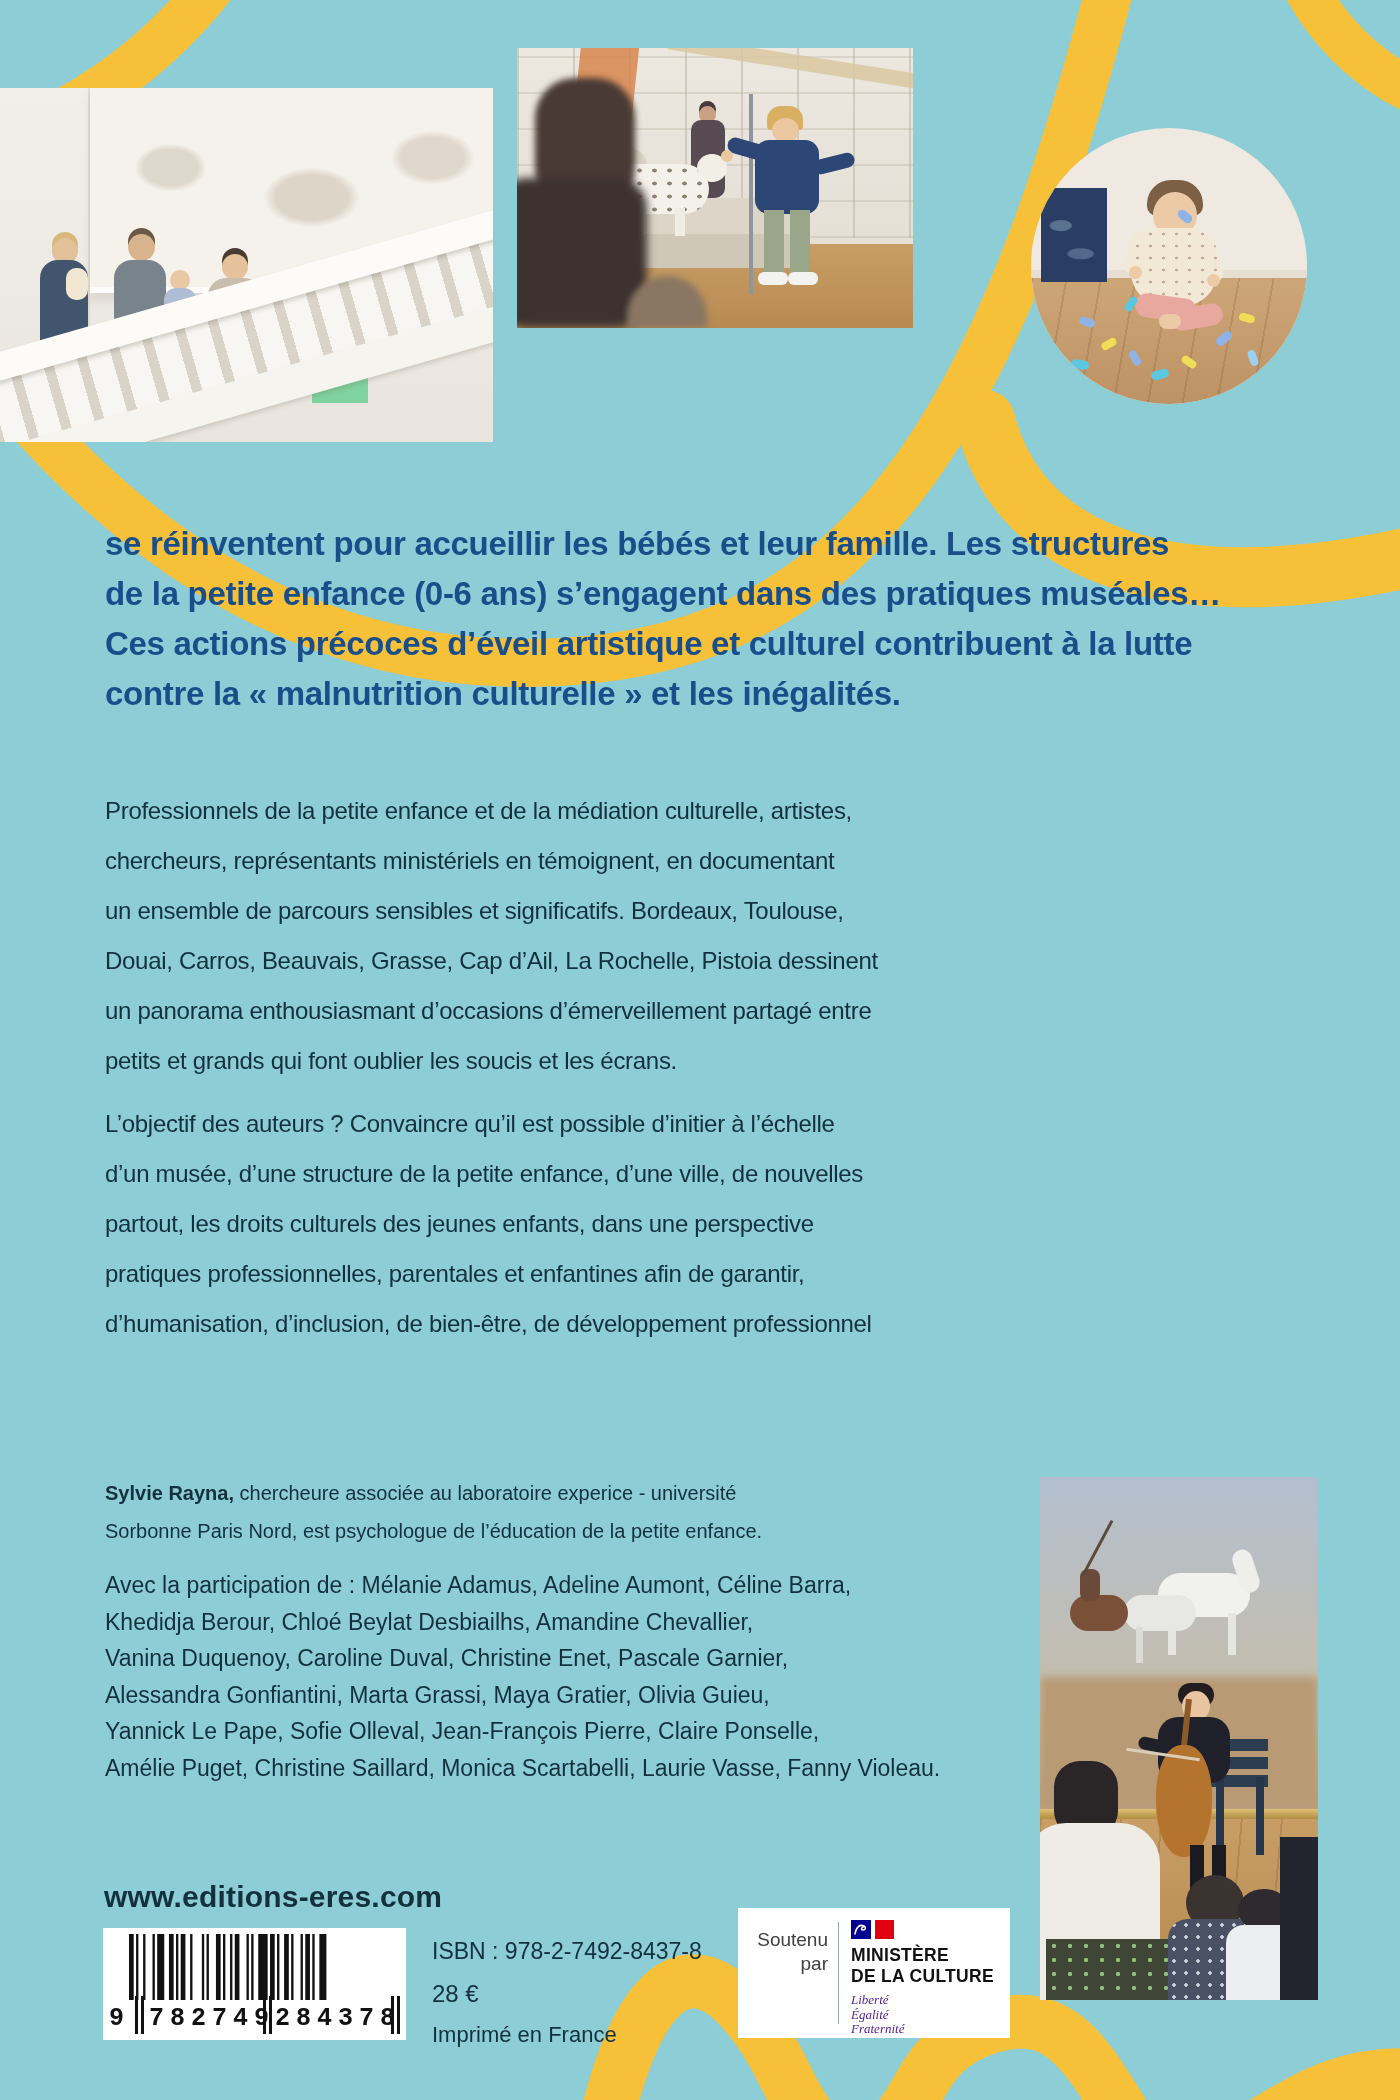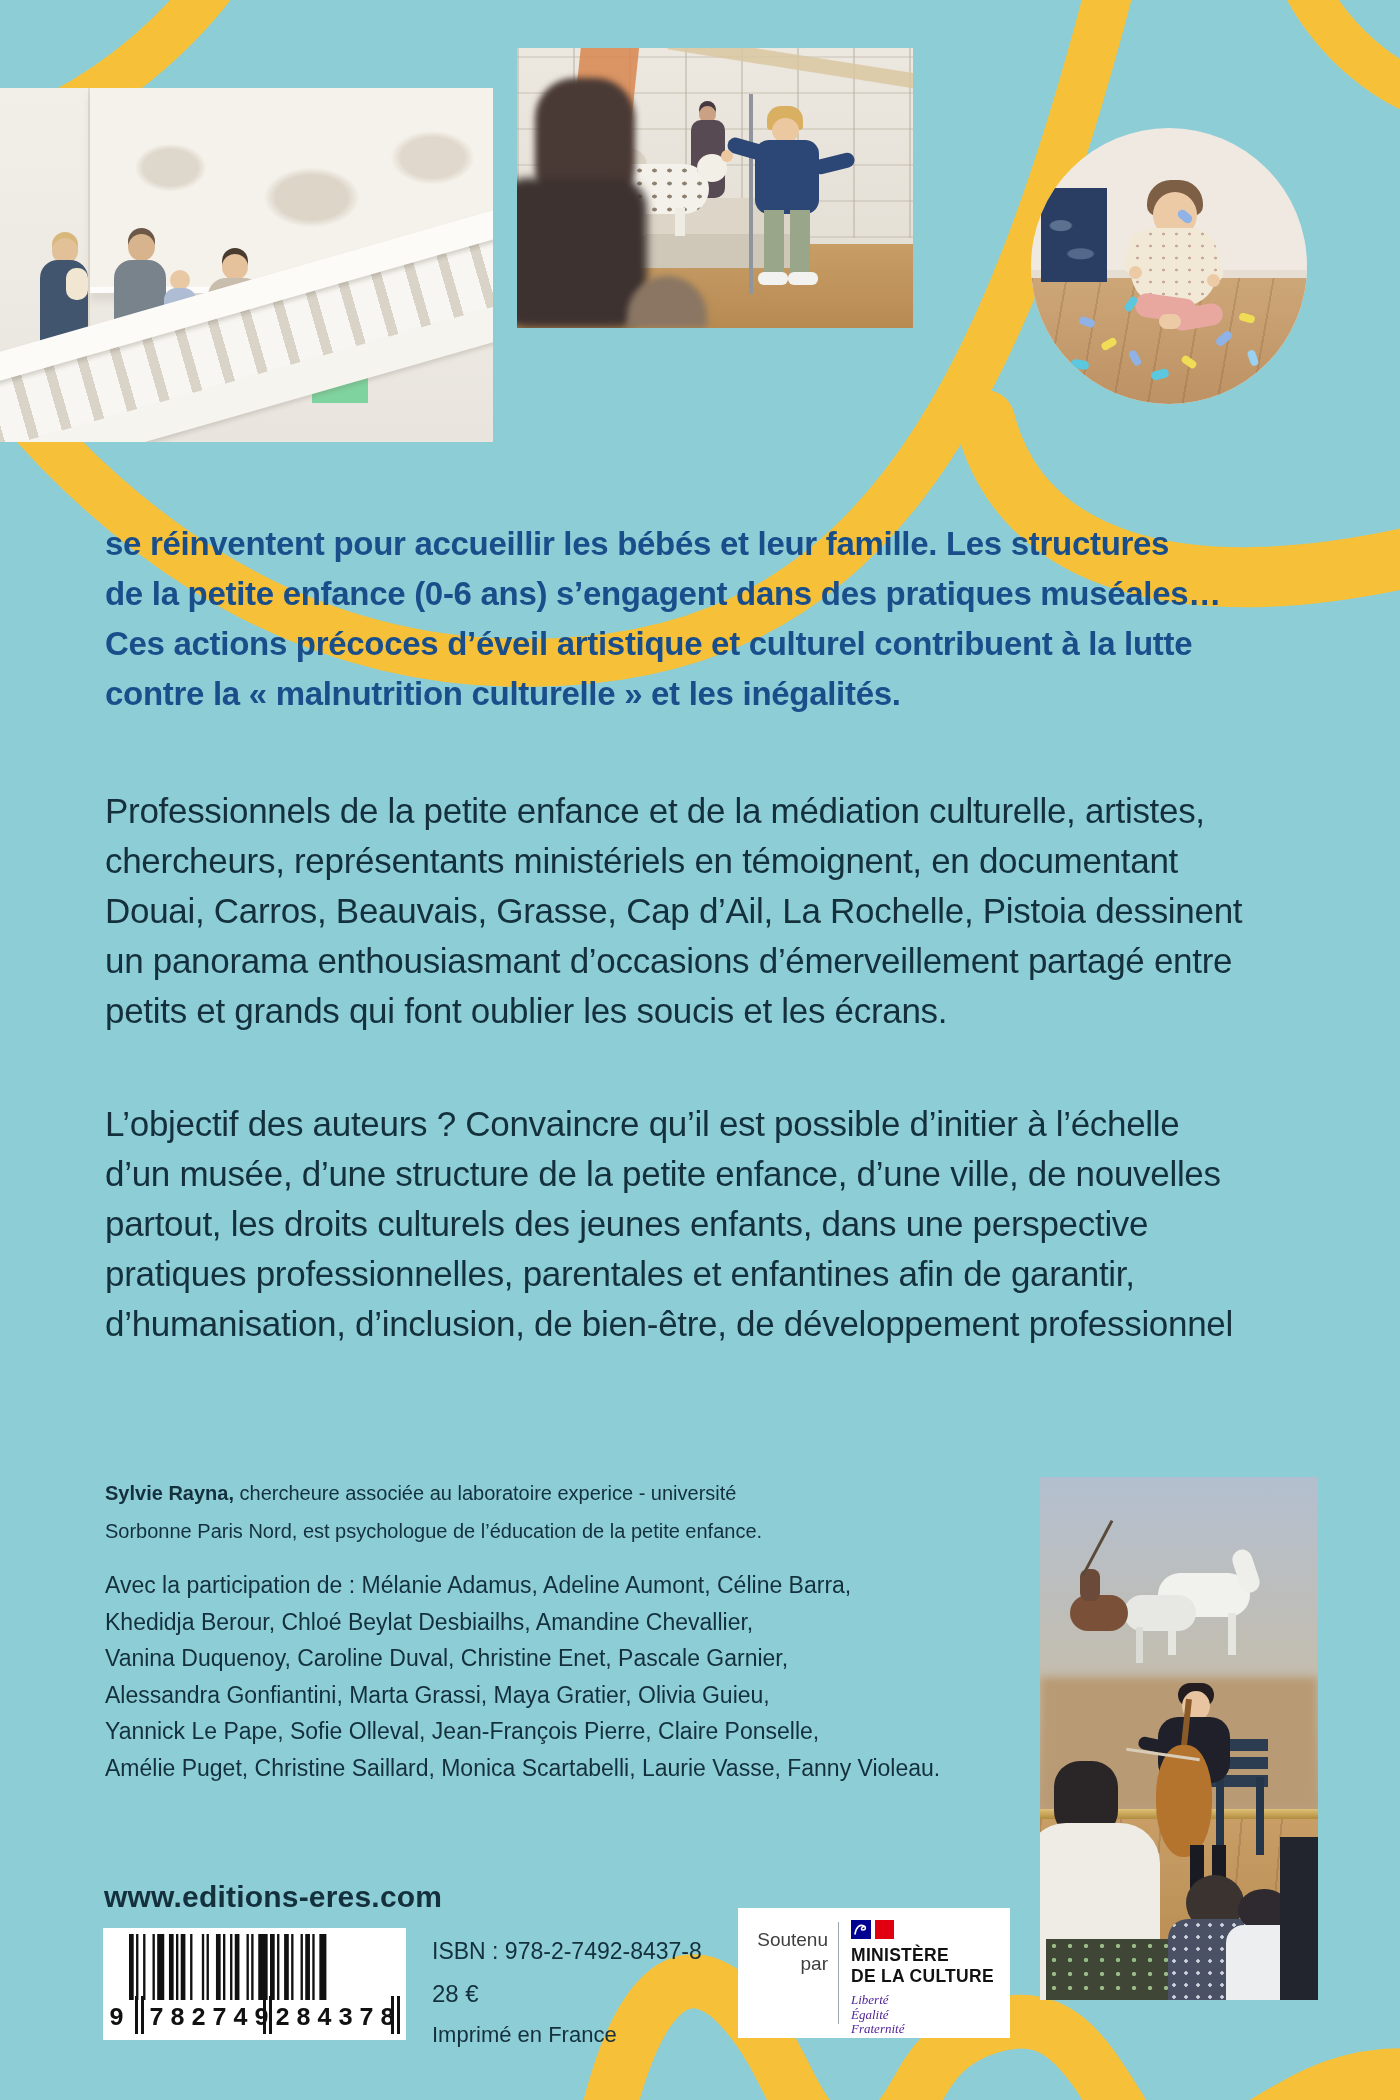--- a/index.html
+++ b/index.html
@@ -5,21 +5,21 @@
   html,body{margin:0;padding:0;background:#666;}
   #cover{position:relative;width:1400px;height:2100px;background:#8dcdd6;overflow:hidden;
          font-family:"Liberation Sans",sans-serif;}
   #cover *{box-sizing:border-box;}
   .s{position:absolute;display:block;}
   svg.deco{position:absolute;left:0;top:0;z-index:1;}
   .photo{position:absolute;z-index:2;overflow:hidden;}
   .ln{white-space:nowrap;}
   .headline{position:absolute;left:105px;top:519px;z-index:3;font-weight:bold;font-size:33px;
             line-height:50px;color:#1a4e8a;letter-spacing:-0.3px;}
-  .para{position:absolute;left:105px;z-index:3;font-size:35px;line-height:50px;color:#13303c;letter-spacing:-0.3px;}
+  .para{position:absolute;left:105px;z-index:3;font-size:24px;line-height:50px;color:#13303c;letter-spacing:-0.3px;}
   #para1{top:786px;} #para2{top:1099px;}
   .bio{position:absolute;left:105px;top:1474px;z-index:3;font-size:20px;line-height:38px;color:#13303c;}
   .bio .bb{font-weight:bold;}
   .participants{position:absolute;left:105px;top:1567px;z-index:3;font-size:23px;line-height:36.5px;color:#13303c;}
   .website{position:absolute;left:104px;top:1880px;z-index:3;font-size:30px;font-weight:bold;
            color:#13303c;letter-spacing:0.2px;}
   
   .barcode{position:absolute;left:103px;top:1928px;width:303px;height:112px;background:#fff;z-index:3;}
   .barcode svg{position:absolute;left:26px;top:6px;}
   .bdigits{position:absolute;left:0;right:0;bottom:4px;height:32px;font-family:"Liberation Mono",monospace;
@@ -160,20 +160,21 @@
   <div class="headline">
       <div class="ln">se réinventent pour accueillir les bébés et leur famille. Les structures</div>
       <div class="ln">de la petite enfance (0-6 ans) s’engagent dans des pratiques muséales…</div>
       <div class="ln">Ces actions précoces d’éveil artistique et culturel contribuent à la lutte</div>
       <div class="ln">contre la « malnutrition culturelle » et les inégalités.</div>
     </div>
 
   <div class="para" id="para1">
       <div class="ln">Professionnels de la petite enfance et de la médiation culturelle, artistes,</div>
       <div class="ln">chercheurs, représentants ministériels en témoignent, en documentant</div>
+      <div class="ln">un ensemble de parcours sensibles et significatifs. Bordeaux, Toulouse,</div>
       <div class="ln">Douai, Carros, Beauvais, Grasse, Cap d’Ail, La Rochelle, Pistoia dessinent</div>
       <div class="ln">un panorama enthousiasmant d’occasions d’émerveillement partagé entre</div>
       <div class="ln">petits et grands qui font oublier les soucis et les écrans.</div>
     </div>
   <div class="para" id="para2">
       <div class="ln">L’objectif des auteurs ? Convaincre qu’il est possible d’initier à l’échelle</div>
       <div class="ln">d’un musée, d’une structure de la petite enfance, d’une ville, de nouvelles</div>
       <div class="ln">partout, les droits culturels des jeunes enfants, dans une perspective</div>
       <div class="ln">pratiques professionnelles, parentales et enfantines afin de garantir,</div>
       <div class="ln">d’humanisation, d’inclusion, de bien-être, de développement professionnel</div>

